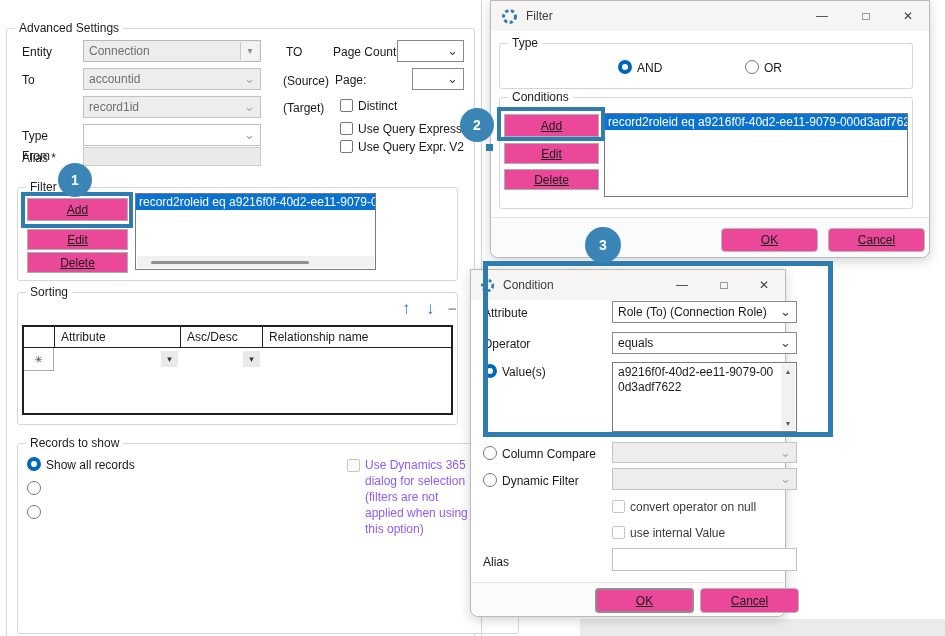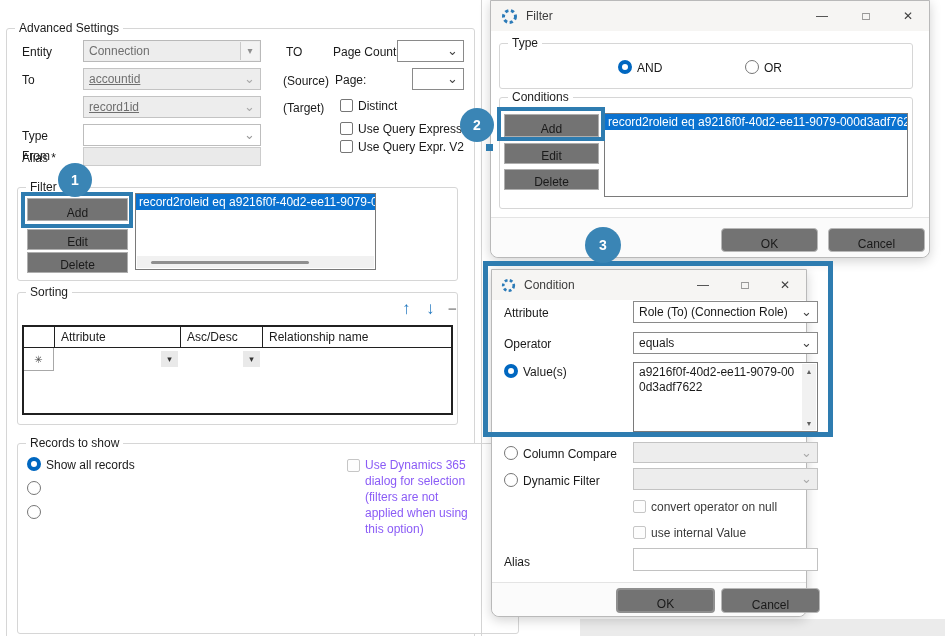--- a/index.html
+++ b/index.html
@@ -9,31 +9,31 @@
   .abs { position:absolute; }
 
   
   .groupbox { position:absolute; border:1px solid #d6d6d6; border-radius:3px; background:#fff; }
   .legend { position:absolute; top:-8px; background:#fff; padding:0 4px; white-space:nowrap; color:#1c1c1c; }
 
   
   .combo { position:absolute; background:#fff; border:1px solid #8a8a8a; height:22px; line-height:20px;
            padding-left:5px; white-space:nowrap; overflow:hidden; }
   .combo .chev { position:absolute; right:5px; top:0px; font-size:13px; color:#444; }
-  .combo.gray { background:#ededed; border-color:#c3c3c3; color:#6f6f6f;text-decoration:underline; }
+  .combo.gray { background:#ededed; border-color:#c3c3c3; color:#6f6f6f; }
   .combo.gray .chev { color:#a9a9a9; }
   .combo.classic { background:#ededed; border-color:#b9b9b9; color:#6f6f6f; }
   .combo.classic .ddbtn { position:absolute; right:1px; top:1px; bottom:1px; width:19px; background:#f3f3f3;
            border-left:1px solid #c9c9c9; text-align:center; color:#8f8f8f; font-size:10px; line-height:18px; }
   .textbox { position:absolute; background:#fff; border:1px solid #c2c2c2; }
   .textbox.gray { background:#eaeaea; border-color:#cccccc; }
 
   
-  .btn { position:absolute; background:#737373; border:1px solid #aeaeae; display:flex; align-items:flex-end;
-         justify-content:center; color:#1a1a1a; }
+  .btn { position:absolute; background:#ec4899; border:1px solid #aeaeae; display:flex; align-items:center;
+         justify-content:center; color:#1a1a1a;text-decoration:underline; }
   .btn.win11 { border-radius:4px; border-color:#b8b8b8; }
   .btn.focused { border:2px solid #8f8f8f; }
 
   
   .listbox { position:absolute; background:#fff; border:1px solid #7a7a7a; overflow:hidden; }
   .li { height:16px; line-height:16px; padding-left:3px; white-space:nowrap; overflow:hidden; }
   .li.sel { background:#0a72d0; color:#fff; }
 
   
   .radio { position:absolute; width:14px; height:14px; border:1px solid #767676; border-radius:50%; background:#fff; }
@@ -223,21 +223,21 @@
 
     <div class="dlg-footer" style="height:40px;"></div>
     <div class="btn win11" style="left:230px;top:227px;width:97px;height:24px;">
       <span>OK</span>
     </div>
     <div class="btn win11" style="left:337px;top:227px;width:97px;height:24px;">
       <span>Cancel</span>
     </div>
   </div>
 
-  <div class="dialog" style="left:491px;top:269px;width:316px;height:348px;">
+  <div class="dialog" style="left:470px;top:269px;width:316px;height:348px;">
     <div class="titlebar">
       <svg width="15" height="15" viewBox="0 0 17 17" style="margin-left:9px;">
         <circle cx="8.5" cy="8.5" r="6" fill="none" stroke="#2c7bb8" stroke-width="3" stroke-dasharray="3.2 2.6"></circle>
       </svg>
       <span class="titletext">Condition</span>
       <span class="winbtn" style="right:86px;">—</span>
       <span class="winbtn" style="right:44px;">□</span>
       <span class="winbtn" style="right:4px;">✕</span>
     </div>
 

